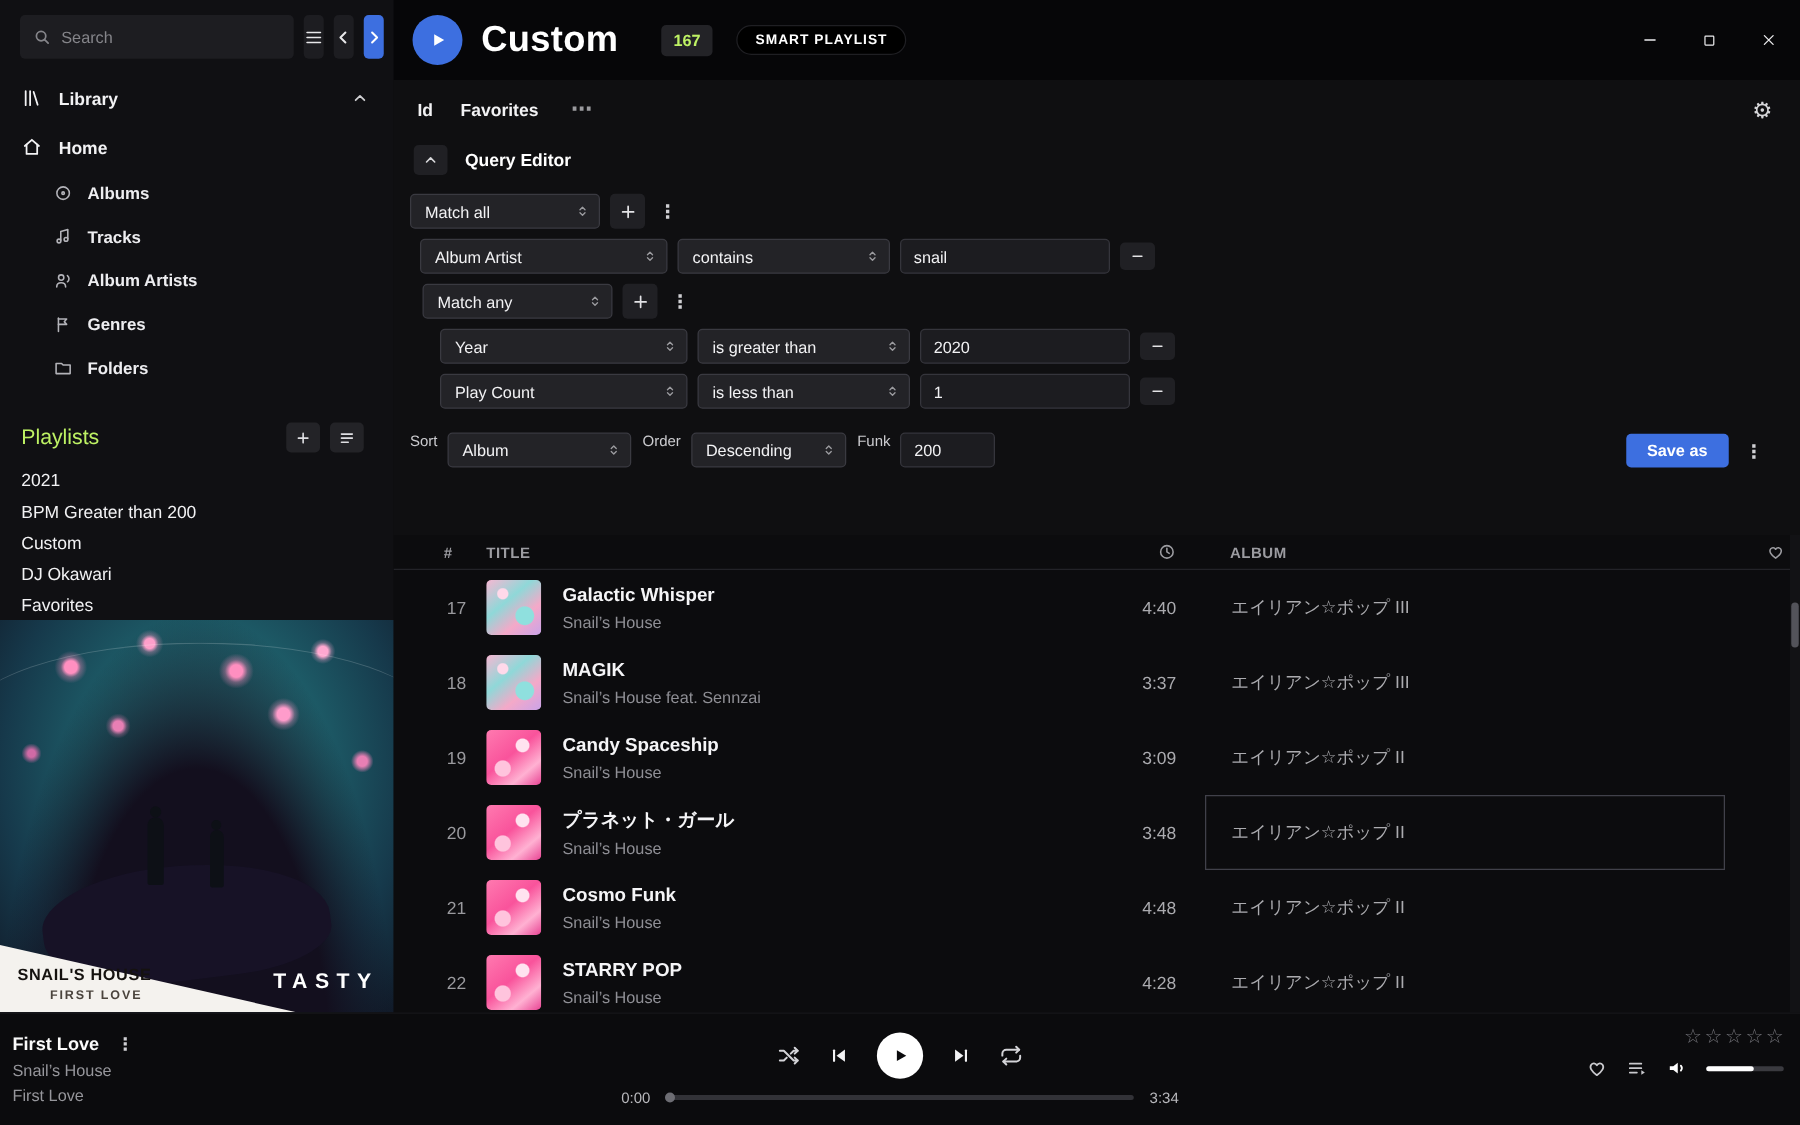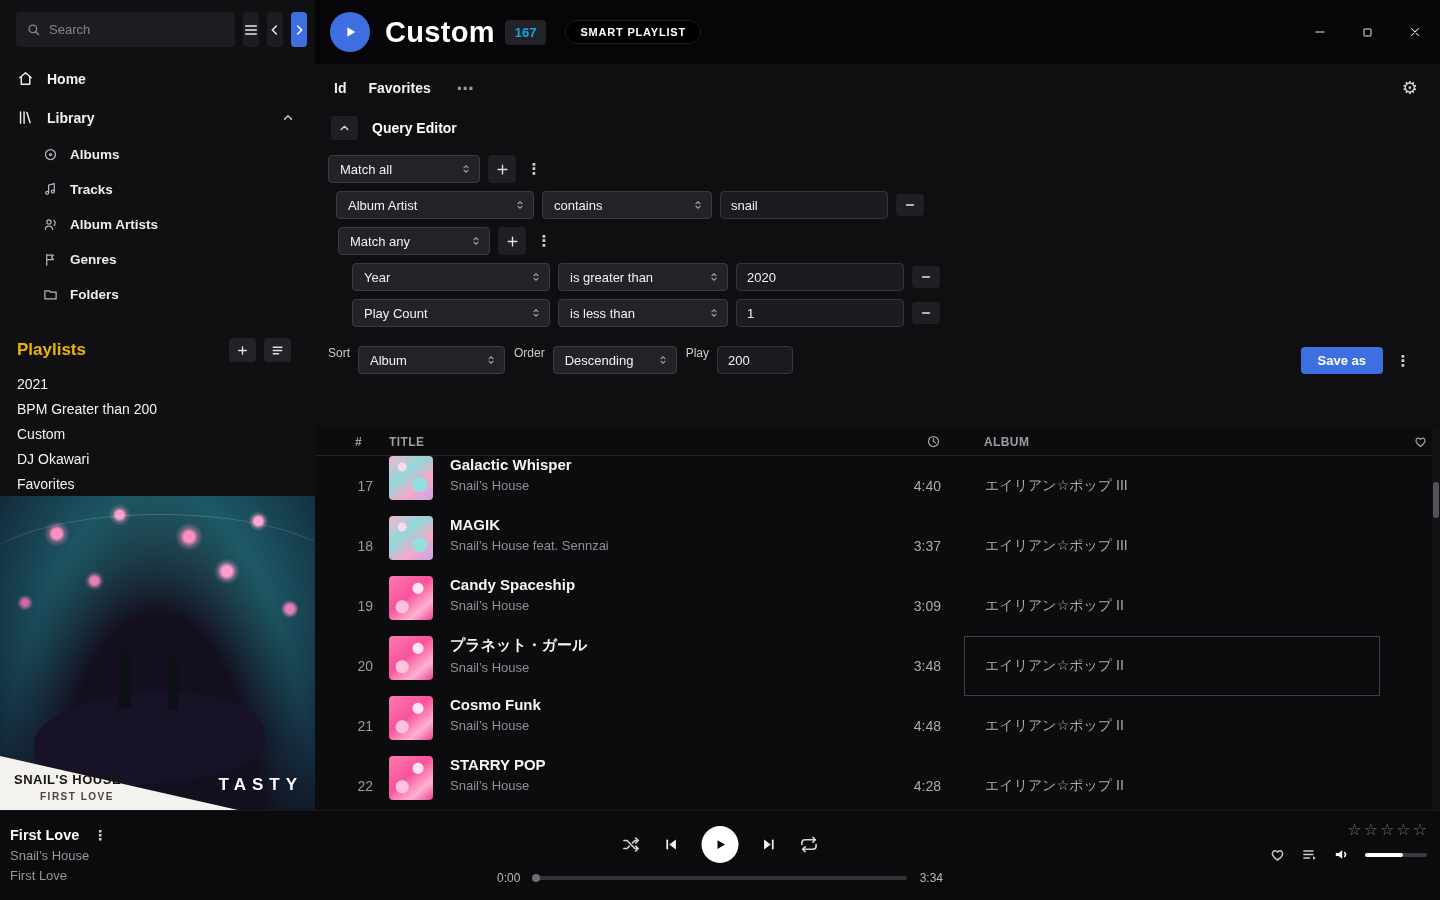--- a/index.html
+++ b/index.html
@@ -16,21 +16,21 @@
   .searchbox input{flex:1;min-width:0;background:transparent;border:0;outline:none;color:#e8e8ea;font-size:13px;font-family:inherit}
   .searchbox input::placeholder{color:#85858a}
   .sq-btn{width:33px;height:35px;border:0;border-radius:4px;background:#1d1d21;color:#e8e8ea;display:flex;align-items:center;justify-content:center}
   .sq-btn.accent{background:#3d6fe0;color:#fff}
   .nav-item{display:flex;align-items:center;gap:13px;height:39px;padding:0 20px 0 17px;font-size:14px;font-weight:700;color:#f2f2f4;cursor:pointer}
   .nav-item .chev{margin-left:auto;color:#cfcfd2}
   .sub-item{display:flex;align-items:center;gap:12px;height:35px;padding-left:43px;font-size:13.5px;font-weight:700;color:#ededf0;cursor:pointer}
   .sub-item .sic{color:#b3b3b9}
   .playlists{margin-top:26px}
   .pl-head{display:flex;align-items:center;padding:0 24px 0 17px;margin-bottom:10px}
-  .pl-head h2{font-size:17px;font-weight:700;color:#eab308}
+  .pl-head h2{font-size:17px;font-weight:400;color:#bef264}
   .pl-btns{margin-left:auto;display:flex;gap:8px}
   .pl-btn{width:27px;height:24px;background:#232327;border:0;border-radius:4px;color:#dfdfe3;display:flex;align-items:center;justify-content:center}
   .pl-item{padding:0 17px;height:25px;line-height:25px;font-size:14px;color:#f2f2f4;cursor:pointer;white-space:nowrap}
 
   
   .album-art{position:absolute;left:0;bottom:0;width:315px;height:314px;overflow:hidden;cursor:pointer;
     background:
       radial-gradient(circle at 18% 12%, #ff8fc0 0 5px, rgba(255,143,192,.35) 8px, transparent 13px),
       radial-gradient(circle at 38% 6%, #ff9fca 0 4px, rgba(255,159,202,.3) 7px, transparent 11px),
       radial-gradient(circle at 60% 13%, #ff8fc0 0 5px, rgba(255,143,192,.35) 9px, transparent 14px),
@@ -50,21 +50,21 @@
   .aa-ribbon{position:absolute;left:0;bottom:0;width:238px;height:54px;background:#f4f2ee;clip-path:polygon(0 0,100% 100%,0 100%)}
   .aa-artist{position:absolute;left:14px;bottom:23px;color:#15120f;font-weight:800;font-size:13px;letter-spacing:.5px}
   .aa-title{position:absolute;left:40px;bottom:8px;color:#4a443d;font-size:10px;font-weight:700;letter-spacing:1.5px}
   .aa-label{position:absolute;right:12px;bottom:15px;color:#fff;font-weight:700;font-size:17px;letter-spacing:6px}
 
   
   .main{position:absolute;left:315px;top:0;width:1125px;height:810px;background:#0f0f11}
   .main-header{height:64px;background:#060608;display:flex;align-items:center;padding-left:15px}
   .fab{width:40px;height:40px;border-radius:50%;background:#3d6fe0;color:#fff;border:0;display:flex;align-items:center;justify-content:center}
   .page-title{font-size:29px;font-weight:800;margin-left:15px;letter-spacing:.3px}
-  .count-badge{margin-left:10px;background:#232327;border-radius:4px;padding:5px 10px;font-size:13px;font-weight:700;color:#0ea5e9}
+  .count-badge{margin-left:34px;background:#232327;border-radius:4px;padding:5px 10px;font-size:13px;font-weight:700;color:#bef264}
   .type-pill{margin-left:19px;background:#000;border:1px solid #1f1f23;border-radius:12px;padding:5px 14px;font-size:11px;font-weight:800;letter-spacing:.8px;color:#fff}
   .win-controls{margin-left:auto;display:flex;align-items:center;gap:30px;padding-right:16px;color:#ececee}
   .win-btn{background:none;border:0;color:inherit;display:flex;padding:2px}
 
   .list-toolbar{display:flex;align-items:center;height:44px;padding:4px 22px 0 19px;font-size:14px;font-weight:700;color:#f2f2f4}
   .tb-dir{margin-left:22px}
   .tb-more{margin-left:26px;color:#9a9a9e;font-size:17px;background:none;border:0;font-weight:700}
   .tb-gear{margin-left:auto;font-size:18px;color:#d5d5d8;background:none;border:0}
 
   .qe-head{display:flex;align-items:center;gap:14px;margin:8px 0 15px 16px}
@@ -93,21 +93,21 @@
   .tracklist{position:absolute;left:0;top:428px;right:0;bottom:0;background:#0c0c0e}
   .tl-head{height:28px;display:flex;align-items:center;padding-left:40px;color:#9c9ca1;font-size:12px;font-weight:700;letter-spacing:.4px;border-bottom:1px solid #232328}
   .c-num{width:18px}
   .c-title{margin-left:16px;width:462px}
   .c-dur{width:90px;display:flex;justify-content:flex-end;color:#9c9ca1}
   .c-album{flex:1;margin-left:23px;padding-left:20px}
   .c-fav{width:60px;display:flex;justify-content:flex-end;padding-right:12px;color:#9c9ca1}
   .tl-body{height:calc(100% - 29px);overflow:hidden}
   .track-row{height:60px;display:flex;align-items:stretch;padding-left:40px;cursor:pointer}
   .t-num{width:18px;display:flex;align-items:center;justify-content:flex-end;color:#9a9a9e;font-size:14px}
-  .t-main{width:462px;margin-left:16px;display:flex;align-items:flex-start;gap:17px;min-width:0}
+  .t-main{width:462px;margin-left:16px;display:flex;align-items:center;gap:17px;min-width:0}
   .thumb{width:44px;height:44px;border-radius:4px;flex:none}
   .thumb.art3{background:radial-gradient(circle at 30% 25%,#ffd9ea 0 4px,transparent 5px),radial-gradient(circle at 70% 65%,#8fe0de 0 7px,transparent 8px),linear-gradient(140deg,#f7b7d2 0%,#8fd8d8 38%,#f4a9c8 68%,#caa3e8 100%)}
   .thumb.art2{background:radial-gradient(circle at 66% 28%,#ffe3f0 0 5px,transparent 6px),radial-gradient(circle at 30% 70%,#ffc4dd 0 6px,transparent 7px),linear-gradient(140deg,#ff7ab0 0%,#f9539b 45%,#ffb1d2 75%,#e84393 100%)}
   .t-meta{display:flex;flex-direction:column;justify-content:center;gap:5px;min-width:0}
   .t-title{font-size:15px;font-weight:600;color:#f5f5f7;white-space:nowrap}
   .t-artist{font-size:13px;color:#8f8f95;white-space:nowrap}
   .t-dur{width:90px;display:flex;align-items:center;justify-content:flex-end;color:#ababaf;font-size:14px}
   .t-album{flex:1;margin-left:23px;padding-left:20px;display:flex;align-items:center;color:#ababaf;font-size:14px;border:1px solid transparent}
   .t-album.focused{border-color:#41414a}
   .t-fav{width:60px}
@@ -162,35 +162,35 @@
           </svg>
       </button>
       <button class="sq-btn accent">
         <svg width="16" height="16" viewBox="0 0 24 24" fill="none" stroke="currentColor" stroke-width="2.4" stroke-linecap="round" stroke-linejoin="round">
             <path d="M10 6l6 6-6 6"></path>
           </svg>
       </button>
     </div>
 
     <div class="nav-item">
-      <svg width="17" height="17" viewBox="0 0 24 24" fill="none" stroke="currentColor" stroke-width="2" stroke-linecap="round" stroke-linejoin="round">
-          <path d="M4 11l8-7 8 7"></path>
-          <path d="M6 9.5V20h12V9.5"></path>
-        </svg>
-      <span>Home</span>
-    </div>
-
-    <div class="nav-item">
       <svg width="17" height="17" viewBox="0 0 24 24" fill="none" stroke="currentColor" stroke-width="2" stroke-linecap="round">
           <path d="M5 4v16M10 4v16M14 5l4.5 14.5"></path>
         </svg>
       <span>Library</span>
       <svg class="chev" width="14" height="14" viewBox="0 0 24 24" fill="none" stroke="currentColor" stroke-width="2.4" stroke-linecap="round" stroke-linejoin="round">
           <path d="M6 14l6-6 6 6"></path>
         </svg>
+    </div>
+
+    <div class="nav-item">
+      <svg width="17" height="17" viewBox="0 0 24 24" fill="none" stroke="currentColor" stroke-width="2" stroke-linecap="round" stroke-linejoin="round">
+          <path d="M4 11l8-7 8 7"></path>
+          <path d="M6 9.5V20h12V9.5"></path>
+        </svg>
+      <span>Home</span>
     </div>
 
     <div>
       <div class="sub-item">
         <svg class="sic" width="15" height="15" viewBox="0 0 24 24" fill="none" stroke="currentColor" stroke-width="2">
             <circle cx="12" cy="12" r="8"></circle>
             <circle cx="12" cy="12" r="1.6"></circle>
           </svg>
         <span>Albums</span>
       </div>
@@ -432,21 +432,21 @@
           <span class="sr-label">Order</span>
           <div class="select w-order">
             <span>Descending</span>
             <svg class="updown" width="12" height="14" viewBox="0 0 24 24" fill="none" stroke="currentColor" stroke-width="2.2" stroke-linecap="round" stroke-linejoin="round">
                 <path d="M8 9.5 12 5.5l4 4"></path>
                 <path d="M8 14.5l4 4 4-4"></path>
               </svg>
           </div>
         </div>
         <div class="sr-group">
-          <span class="sr-label">Play</span>
+          <span class="sr-label">Funk</span>
           <input class="text-input small" value="200" style="">
         </div>
         <button class="save-btn">Save as</button>
         <button class="kebab-btn sort-kebab">⋮</button>
       </div>
     </section>
 
     <section class="tracklist">
       <div class="tl-head">
         <span class="c-num">#</span>

